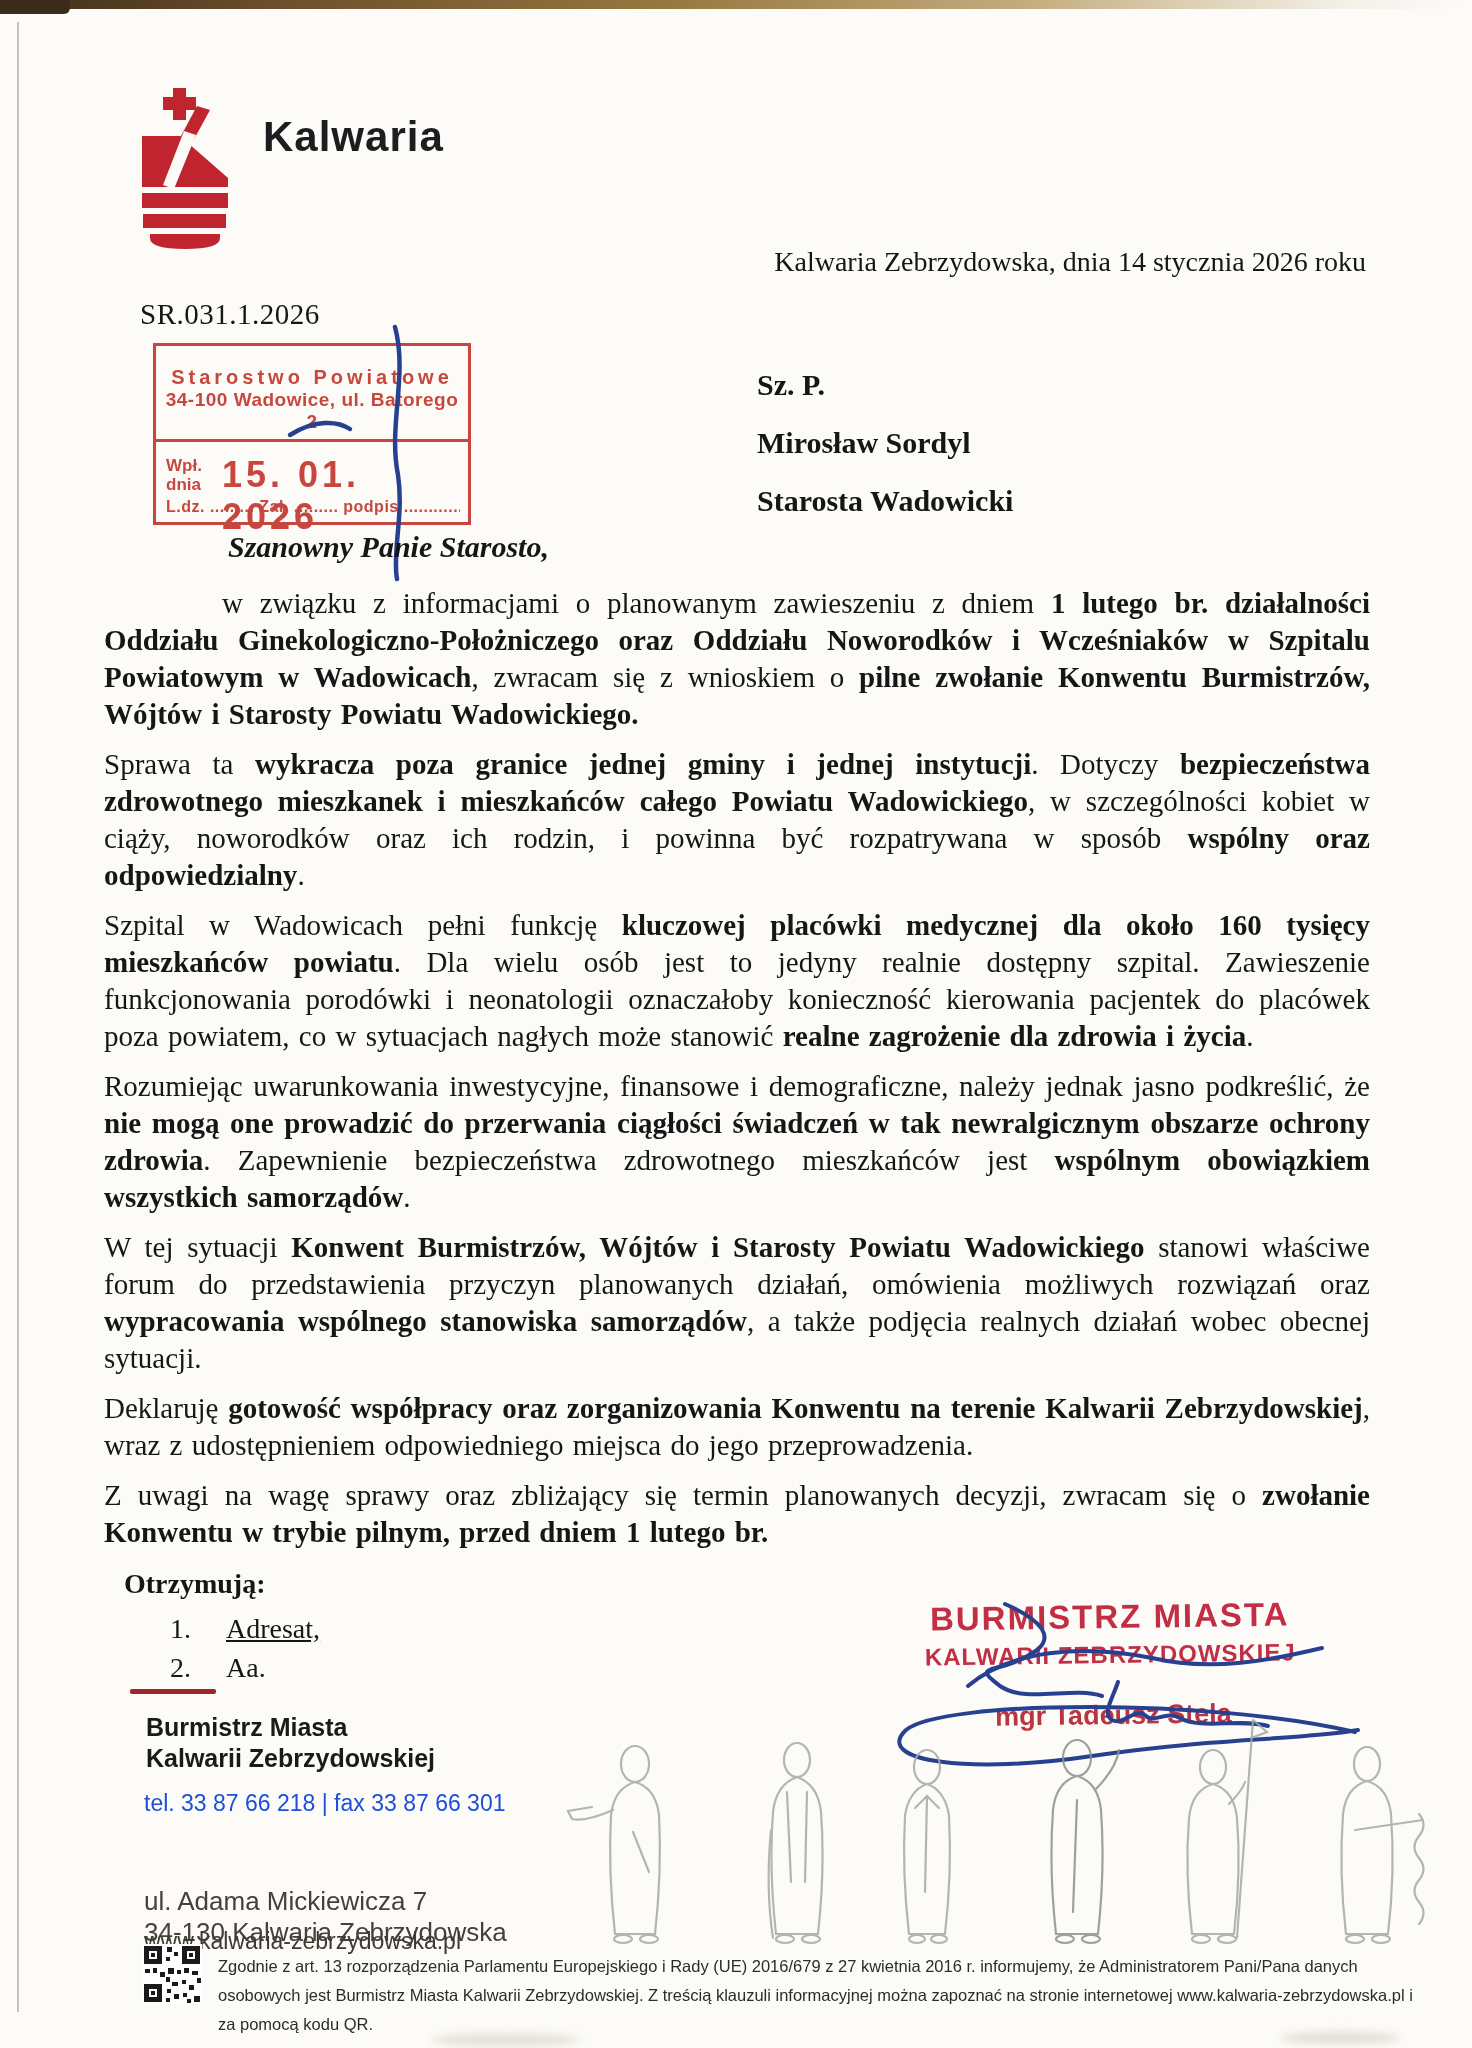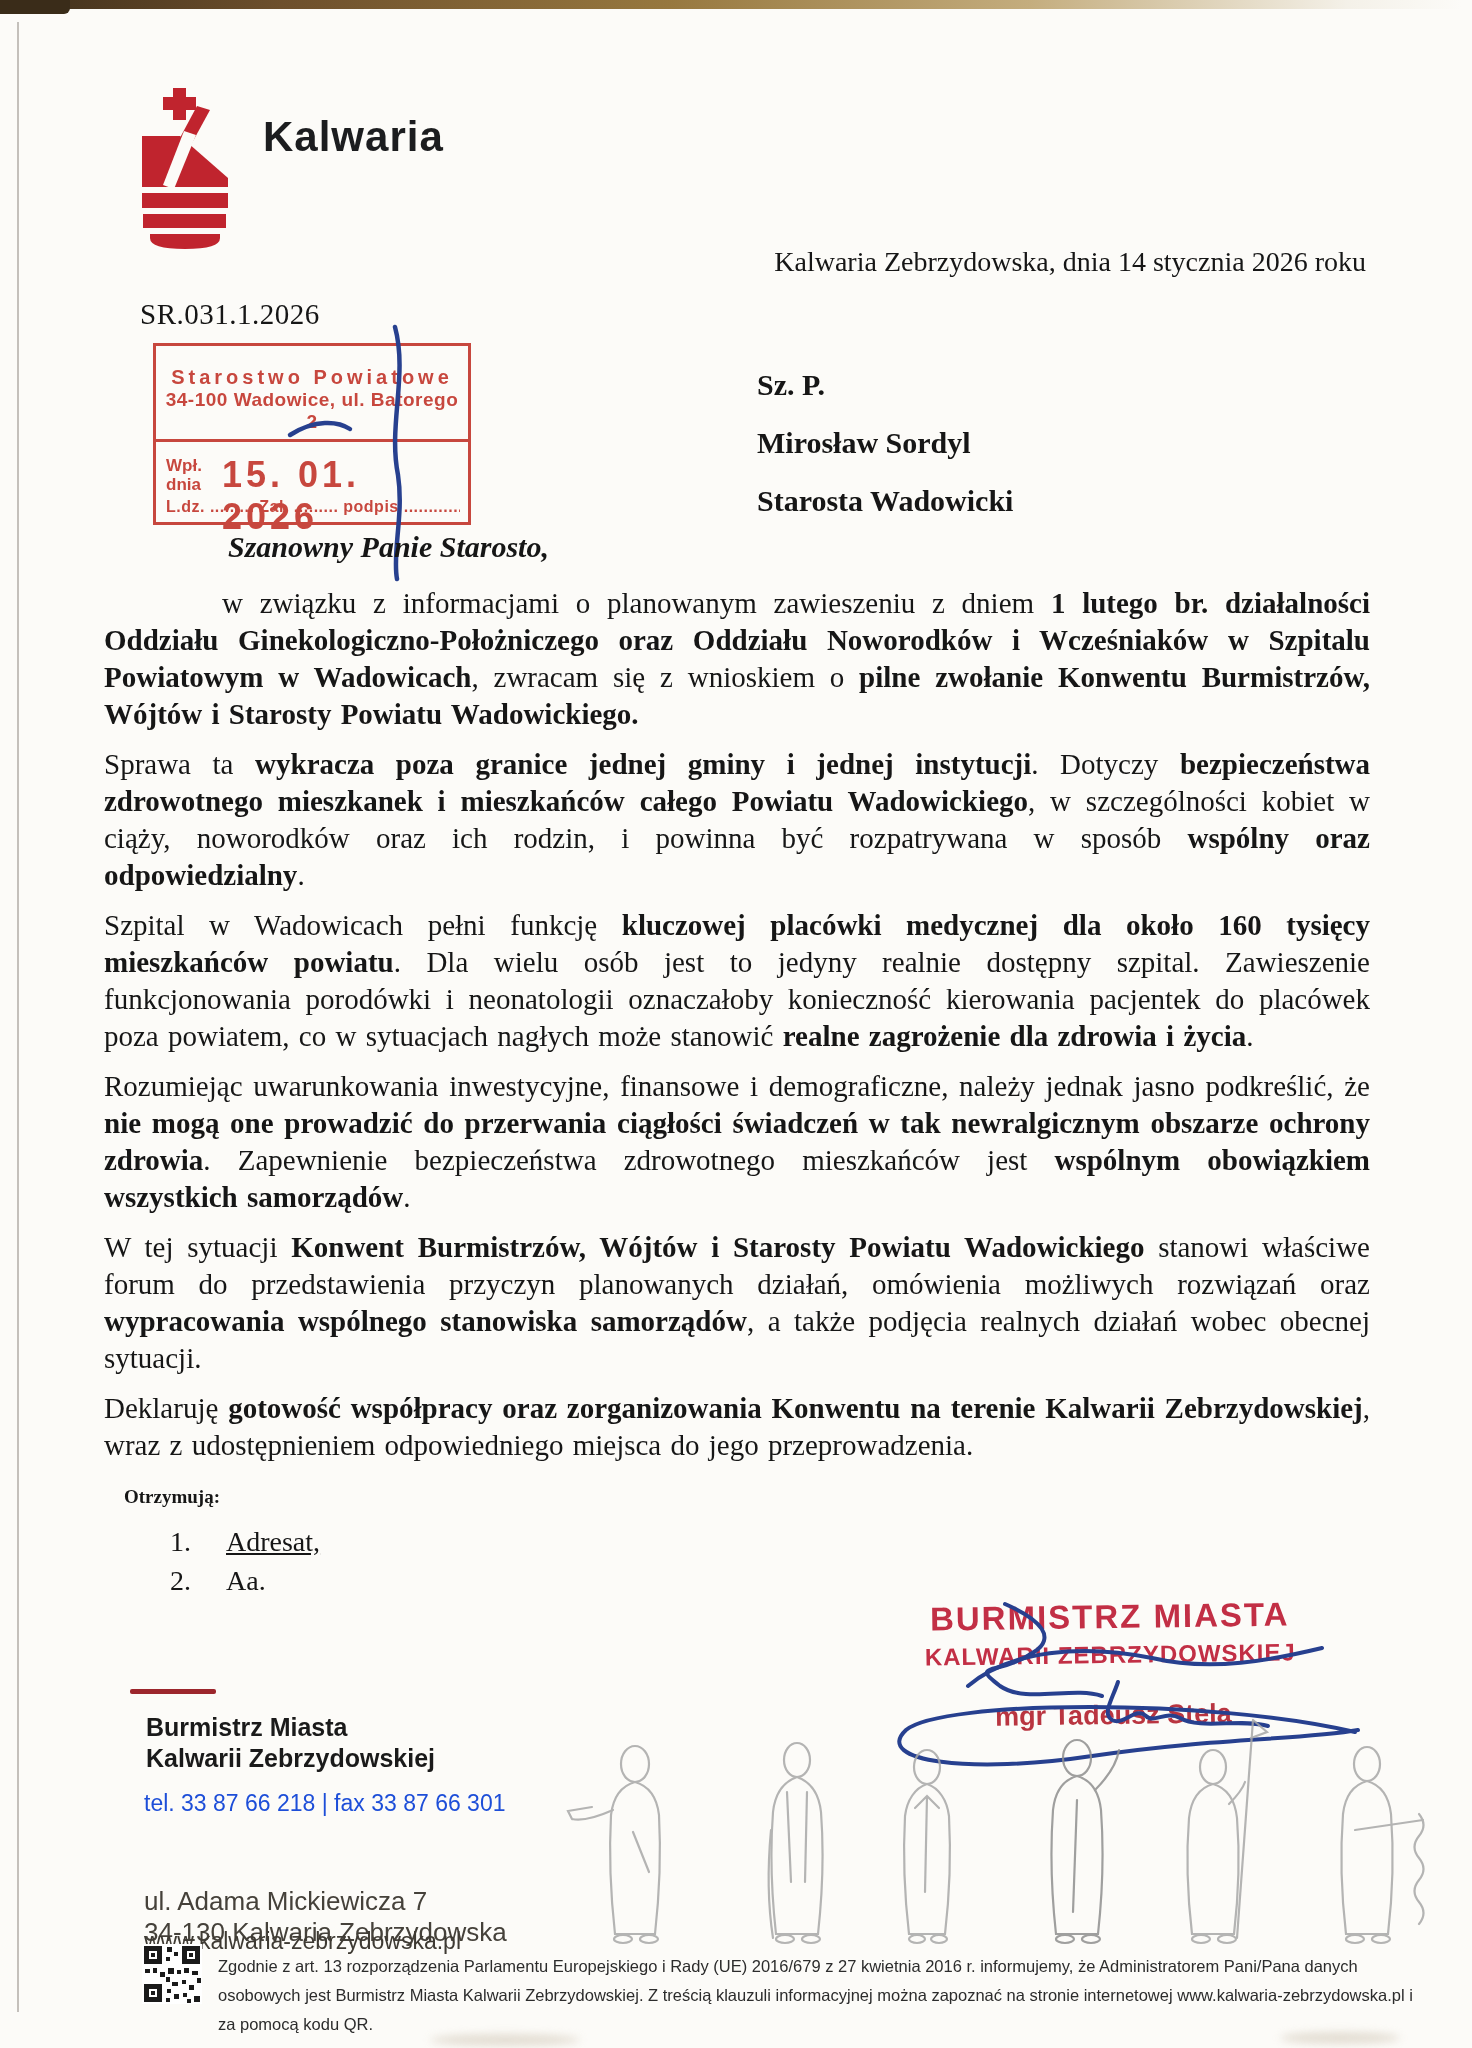--- a/index.html
+++ b/index.html
@@ -29,21 +29,21 @@
   .stamp-foot{position:absolute;left:10px;right:8px;bottom:6px;font-size:16px;letter-spacing:.5px;white-space:nowrap;overflow:hidden;}
   
   .addressee{position:absolute;left:757px;top:356px;font-weight:bold;font-size:30px;line-height:58px;}
   .salutation{position:absolute;left:228px;top:530px;font-style:italic;font-weight:bold;font-size:30px;}
   
   .letter-body{position:absolute;left:104px;top:585px;width:1266px;font-size:29px;line-height:37px;
     text-align:justify;word-spacing:2px;}
   .body-par{margin:0 0 13px 0;}
   .body-par.indent{text-indent:118px;}
   .b{font-weight:bold;}
-  .dist-heading{font-weight:bold;font-size:19px;margin:14px 0 10px 20px;text-align:left;}
+  .dist-heading{font-weight:bold;font-size:28px;margin:14px 0 10px 20px;text-align:left;}
   .dist-item{display:flex;margin-left:66px;font-size:28px;line-height:34px;margin-bottom:5px;text-align:left;}
   .dist-num{width:56px;}
   .u{text-decoration:underline;}
   
   .sig-stamp{position:absolute;left:920px;top:1598px;width:380px;text-align:center;color:#c22f45;
     font-family:"Liberation Sans",sans-serif;font-weight:bold;transform:rotate(-.8deg);}
   .sig-stamp-l1{font-size:33px;letter-spacing:2px;}
   .sig-stamp-l2{font-size:24px;letter-spacing:1px;margin-top:5px;}
   .sig-name{position:absolute;left:995px;top:1700px;font-family:"Liberation Sans",sans-serif;
     font-weight:bold;font-size:27px;color:#b93540;transform:rotate(-.8deg);}
@@ -123,20 +123,21 @@
   <div class="salutation">Szanowny Panie Starosto,</div>
 
   <div class="letter-body">
     <div>
         <p class="body-par indent"><span>w związku z informacjami o planowanym zawieszeniu z dniem </span><span class="b">1 lutego br. działalności Oddziału Ginekologiczno-Położniczego oraz Oddziału Noworodków i Wcześniaków w Szpitalu Powiatowym w Wadowicach</span><span>, zwracam się z wnioskiem o </span><span class="b">pilne zwołanie Konwentu Burmistrzów, Wójtów i Starosty Powiatu Wadowickiego.</span></p>
         <p class="body-par"><span>Sprawa ta </span><span class="b">wykracza poza granice jednej gminy i jednej instytucji</span><span>. Dotyczy </span><span class="b">bezpieczeństwa zdrowotnego mieszkanek i mieszkańców całego Powiatu Wadowickiego</span><span>, w szczególności kobiet w ciąży, noworodków oraz ich rodzin, i powinna być rozpatrywana w sposób </span><span class="b">wspólny oraz odpowiedzialny</span><span>.</span></p>
         <p class="body-par"><span>Szpital w Wadowicach pełni funkcję </span><span class="b">kluczowej placówki medycznej dla około 160 tysięcy mieszkańców powiatu</span><span>. Dla wielu osób jest to jedyny realnie dostępny szpital. Zawieszenie funkcjonowania porodówki i neonatologii oznaczałoby konieczność kierowania pacjentek do placówek poza powiatem, co w sytuacjach nagłych może stanowić </span><span class="b">realne zagrożenie dla zdrowia i życia</span><span>.</span></p>
         <p class="body-par"><span>Rozumiejąc uwarunkowania inwestycyjne, finansowe i demograficzne, należy jednak jasno podkreślić, że </span><span class="b">nie mogą one prowadzić do przerwania ciągłości świadczeń w tak newralgicznym obszarze ochrony zdrowia</span><span>. Zapewnienie bezpieczeństwa zdrowotnego mieszkańców jest </span><span class="b">wspólnym obowiązkiem wszystkich samorządów</span><span>.</span></p>
         <p class="body-par"><span>W tej sytuacji </span><span class="b">Konwent Burmistrzów, Wójtów i Starosty Powiatu Wadowickiego</span><span> stanowi właściwe forum do przedstawienia przyczyn planowanych działań, omówienia możliwych rozwiązań oraz </span><span class="b">wypracowania wspólnego stanowiska samorządów</span><span>, a także podjęcia realnych działań wobec obecnej sytuacji.</span></p>
         <p class="body-par"><span>Deklaruję </span><span class="b">gotowość współpracy oraz zorganizowania Konwentu na terenie Kalwarii Zebrzydowskiej</span><span>, wraz z udostępnieniem odpowiedniego miejsca do jego przeprowadzenia.</span></p>
+        <p class="body-par"><span>Z uwagi na wagę sprawy oraz zbliżający się termin planowanych decyzji, zwracam się o </span><span class="b">zwołanie Konwentu w trybie pilnym, przed dniem 1 lutego br.</span></p>
       </div>
     <div class="dist-heading">Otrzymują:</div>
     <div>
         <div class="dist-item">
           <span class="dist-num">1.</span>
           <span class="u">Adresat,</span>
         </div>
         <div class="dist-item">
           <span class="dist-num">2.</span>
           <span class="">Aa.</span>

